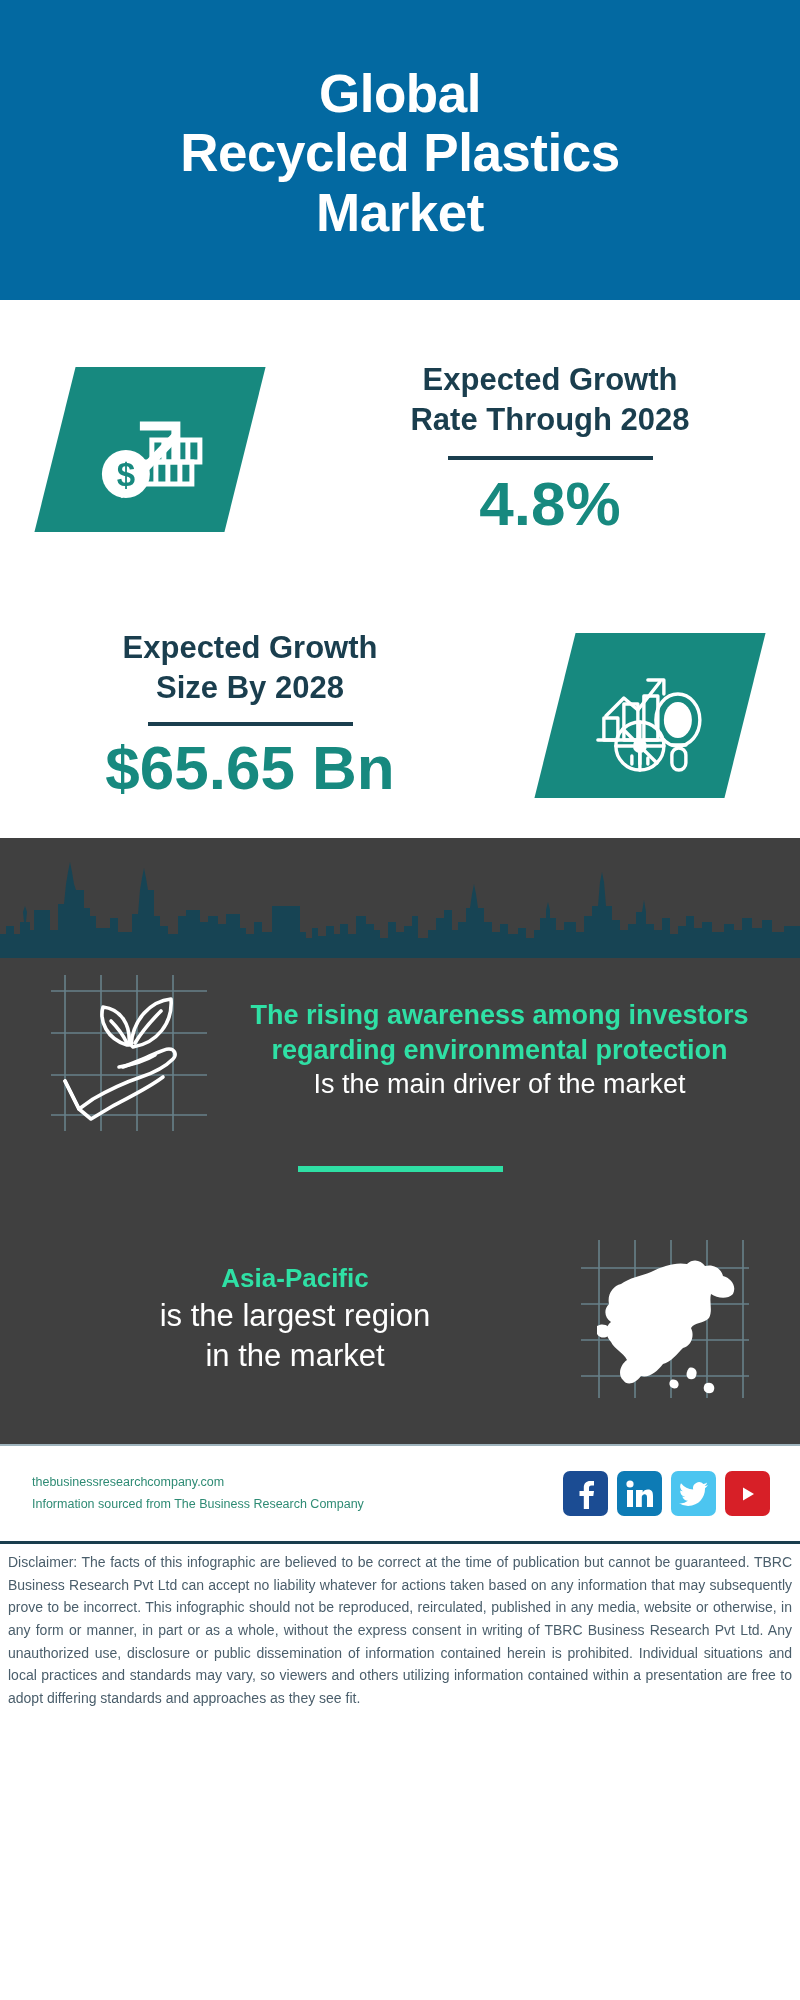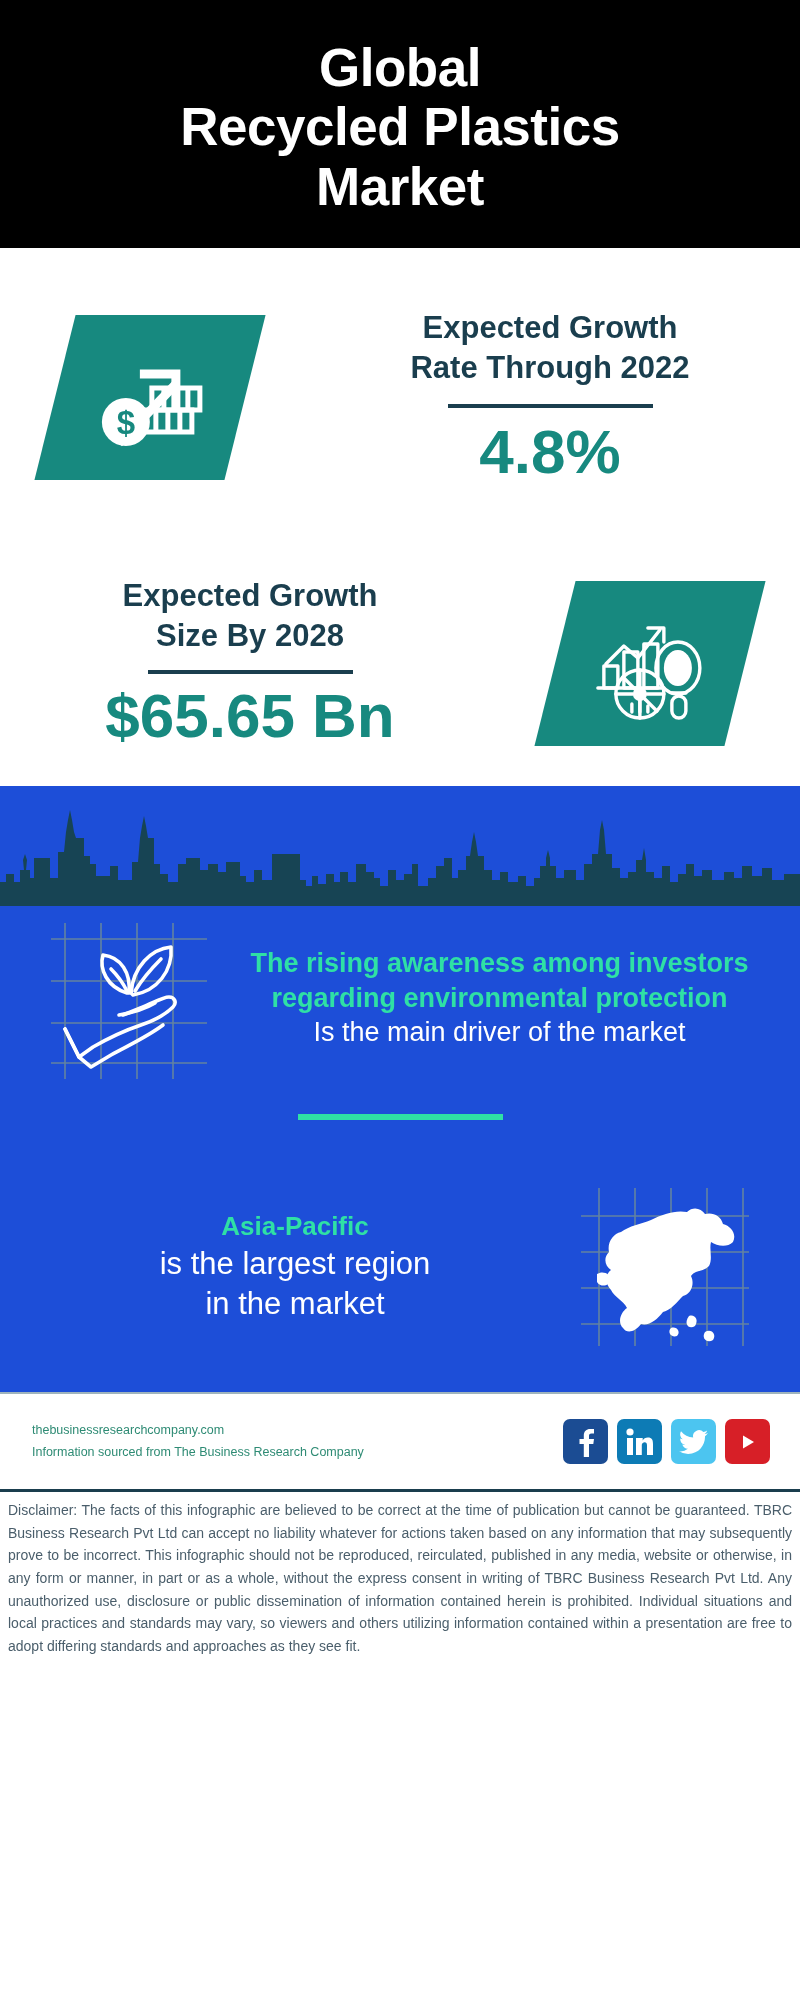--- a/index.html
+++ b/index.html
@@ -7,22 +7,22 @@
   body {
     width:800px; height:2000px;
     background:#ffffff;
     font-family:"Liberation Sans", sans-serif;
     overflow:hidden;
     position:relative;
   }
 
   
   .header {
-    width:800px; height:248px;
-    background:#000000;
+    width:800px; height:300px;
+    background:#0369a1;
     display:flex; flex-direction:column;
     align-items:center; justify-content:center;
     padding-top:6px;
   }
   .header h1 {
     color:#ffffff;
     font-size:53px;
     line-height:1.12;
     font-weight:bold;
     text-align:center;
@@ -64,21 +64,21 @@
     line-height:1.1;
   }
   .stat2 { height:250px; }
   .stat2 .icon-wrap { width:300px; display:flex; justify-content:center; }
   .stat2 .rule { margin:14px auto 8px auto; }
 
   
   .dark-section {
     position:relative;
     width:800px;
-    background:#1d4ed8;
+    background:#404040;
     margin-top:-2px;
   }
   .skyline {
     display:block;
     width:800px; height:120px;
     margin-bottom:-1px;
   }
   .dark-body { padding:6px 0 40px 0; }
 
   .driver-row {
@@ -190,21 +190,21 @@
         </g>
 
         <circle cx="36" cy="78" r="24" fill="#fff"></circle>
         <text x="36" y="90" font-family="Liberation Sans, sans-serif" font-size="33" font-weight="bold" fill="#17897F" text-anchor="middle">$</text>
       </svg>
     </div>
   </div>
   <div class="stat-text">
     <div class="stat-title">
       <span>Expected Growth</span><br>
-      <span>Rate Through 2022</span>
+      <span>Rate Through 2028</span>
     </div>
     <div class="rule"></div>
     <div class="stat-value">4.8%</div>
   </div>
 </div>
 
 <div class="stat-row stat2">
   <div class="stat-text">
     <div class="stat-title">
       <span>Expected Growth</span><br>

